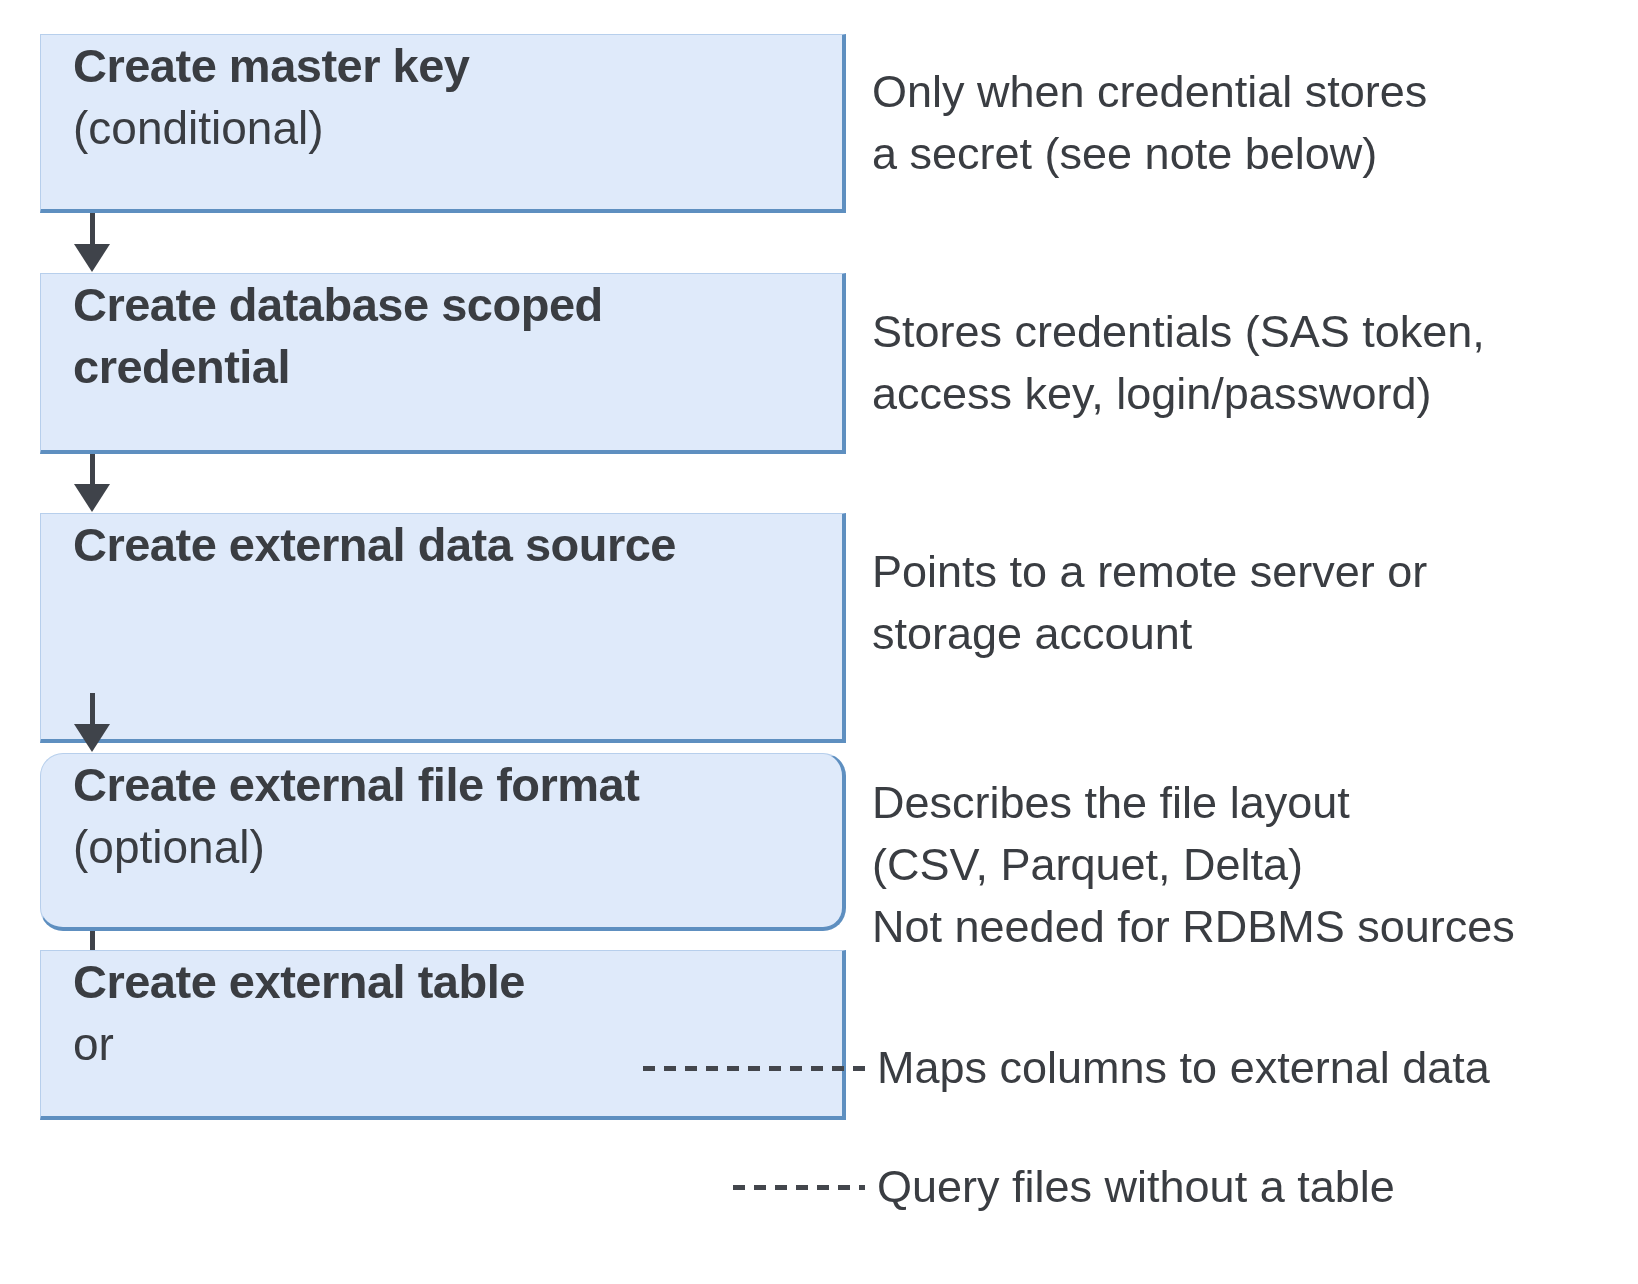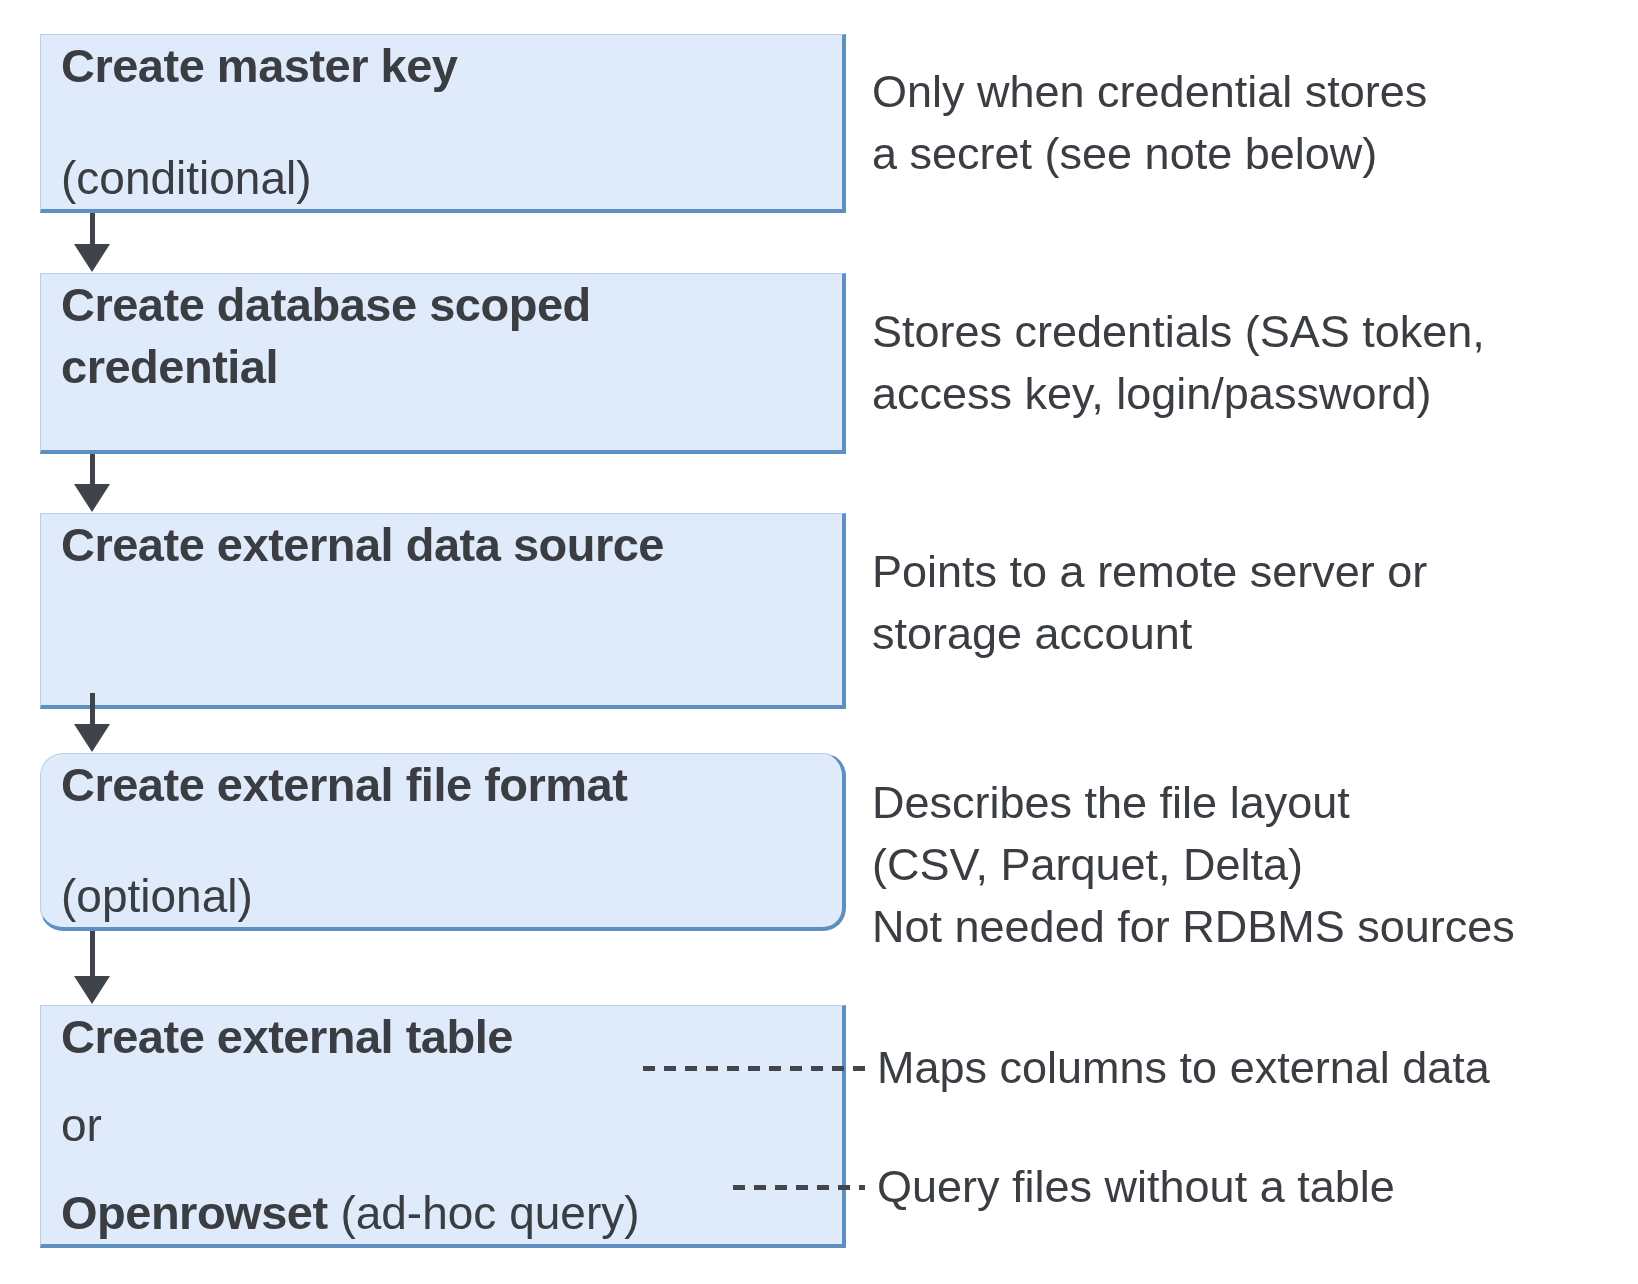--- a/index.html
+++ b/index.html
@@ -27,22 +27,22 @@
   .step-box {
     position: absolute;
     left: 40px;
     width: 806px;
     background: var(--box-fill);
     border: 1px solid var(--box-border-light);
     border-right: 4px solid var(--box-border-accent);
     border-bottom: 4px solid var(--box-border-accent);
     display: flex;
     flex-direction: column;
-    justify-content: space-between;
-    padding-left: 20px;
+    justify-content: flex-start;
+    padding-left: 32px;
     padding-right: 70px;
   }
   .step-title {
     font-size: 47px;
     font-weight: 700;
     line-height: 62px;
     white-space: pre-line;
     letter-spacing: -0.5px;
   }
   .step-subtitle {
@@ -112,47 +112,44 @@
   <div class="step-box" style="top:273px; height:181px;">
     <div class="step-title">Create database scoped
 credential</div>
   </div>
 
   <div class="down-arrow" style="top:454px; height:58px;">
     <div class="arrow-stem"></div>
     <div class="arrow-head"></div>
   </div>
 
-  <div class="step-box" style="top:513px; height:196px;">
+  <div class="step-box" style="top:513px; height:230px;">
     <div class="step-title">Create external data source</div>
   </div>
 
   <div class="down-arrow" style="top:693px; height:59px;">
     <div class="arrow-stem"></div>
     <div class="arrow-head"></div>
   </div>
 
   <div class="step-box" style="top:753px; height:178px;border-radius:23px;">
     <div class="step-title">Create external file format</div>
     <div class="step-subtitle">(optional)</div>
   </div>
 
   <div class="down-arrow" style="top:931px; height:73px;">
     <div class="arrow-stem"></div>
     <div class="arrow-head"></div>
   </div>
 
-  <div class="step-box" style="top:1005px; height:243px;">
+  <div class="step-box" style="top:950px; height:170px;">
     <div class="step-line">
       <span class="b">Create external table</span>
     </div>
     <div class="step-line">or</div>
-    <div class="step-line">
-      <span class="b">Openrowset</span><span> (ad-hoc query)</span>
-    </div>
   </div>
 
   <div class="dashed-connector" style="top:1066px; left:643px; width:222px;"></div>
   <div class="dashed-connector" style="top:1185px; left:733px; width:132px;"></div>
 
   <div class="note" style="top:61px;">Only when credential stores
 a secret (see note below)</div>
   <div class="note" style="top:301px;">Stores credentials (SAS token,
 access key, login/password)</div>
   <div class="note" style="top:541px;">Points to a remote server or

